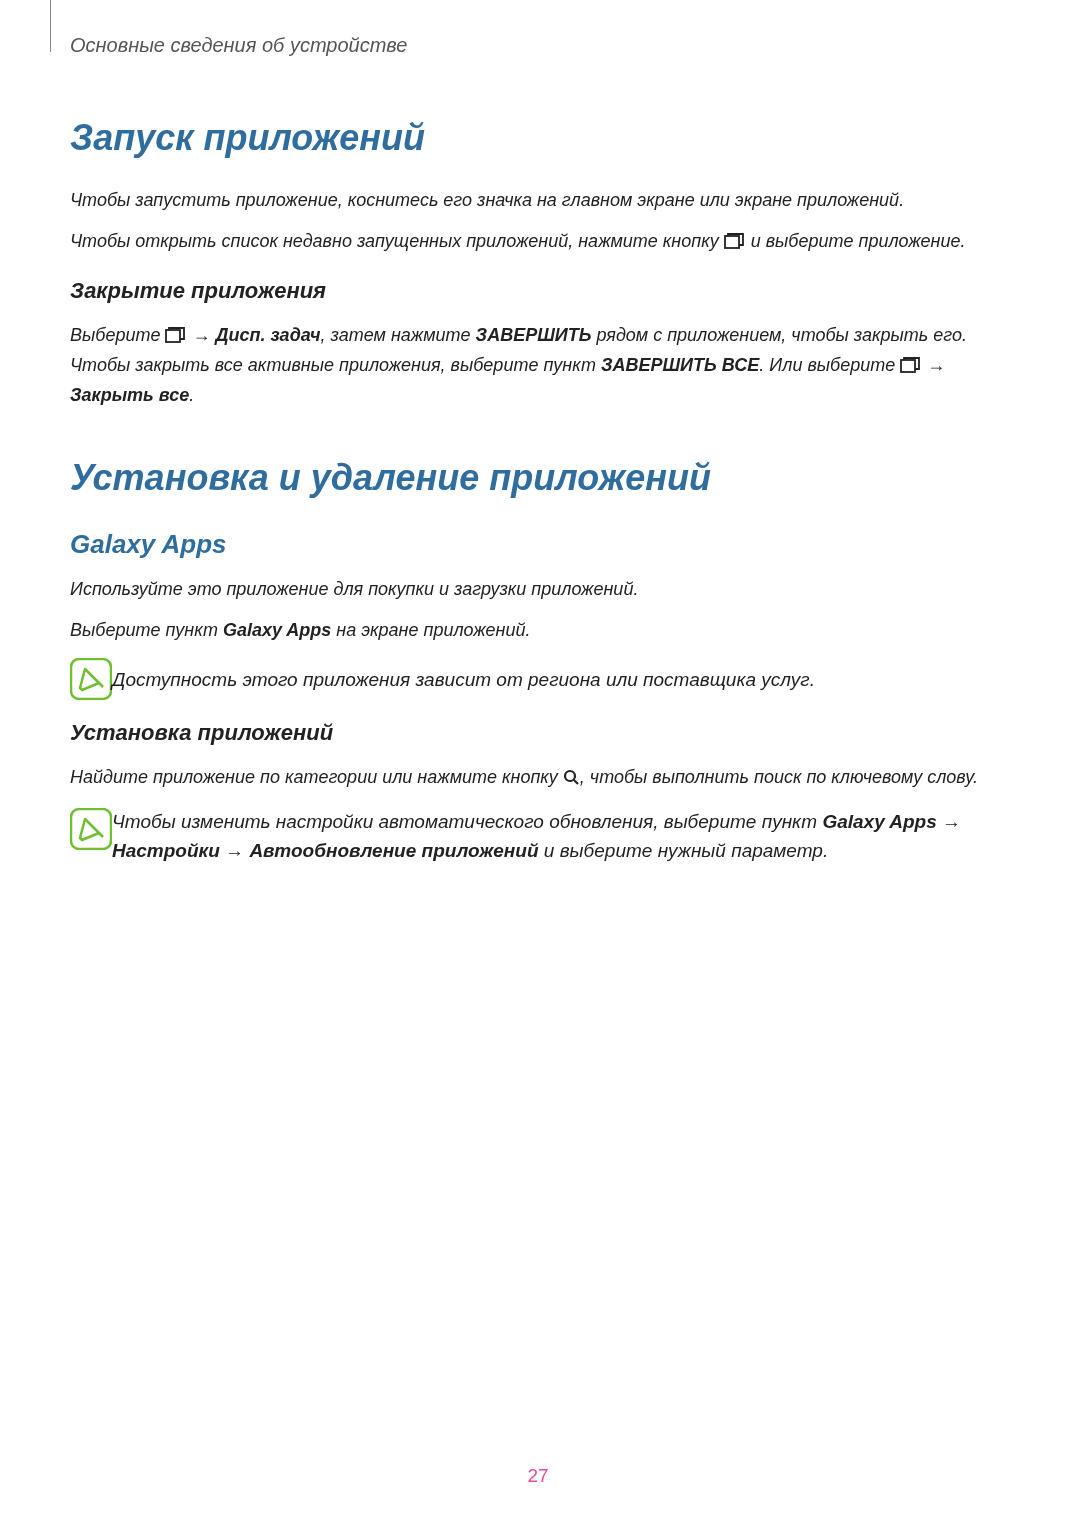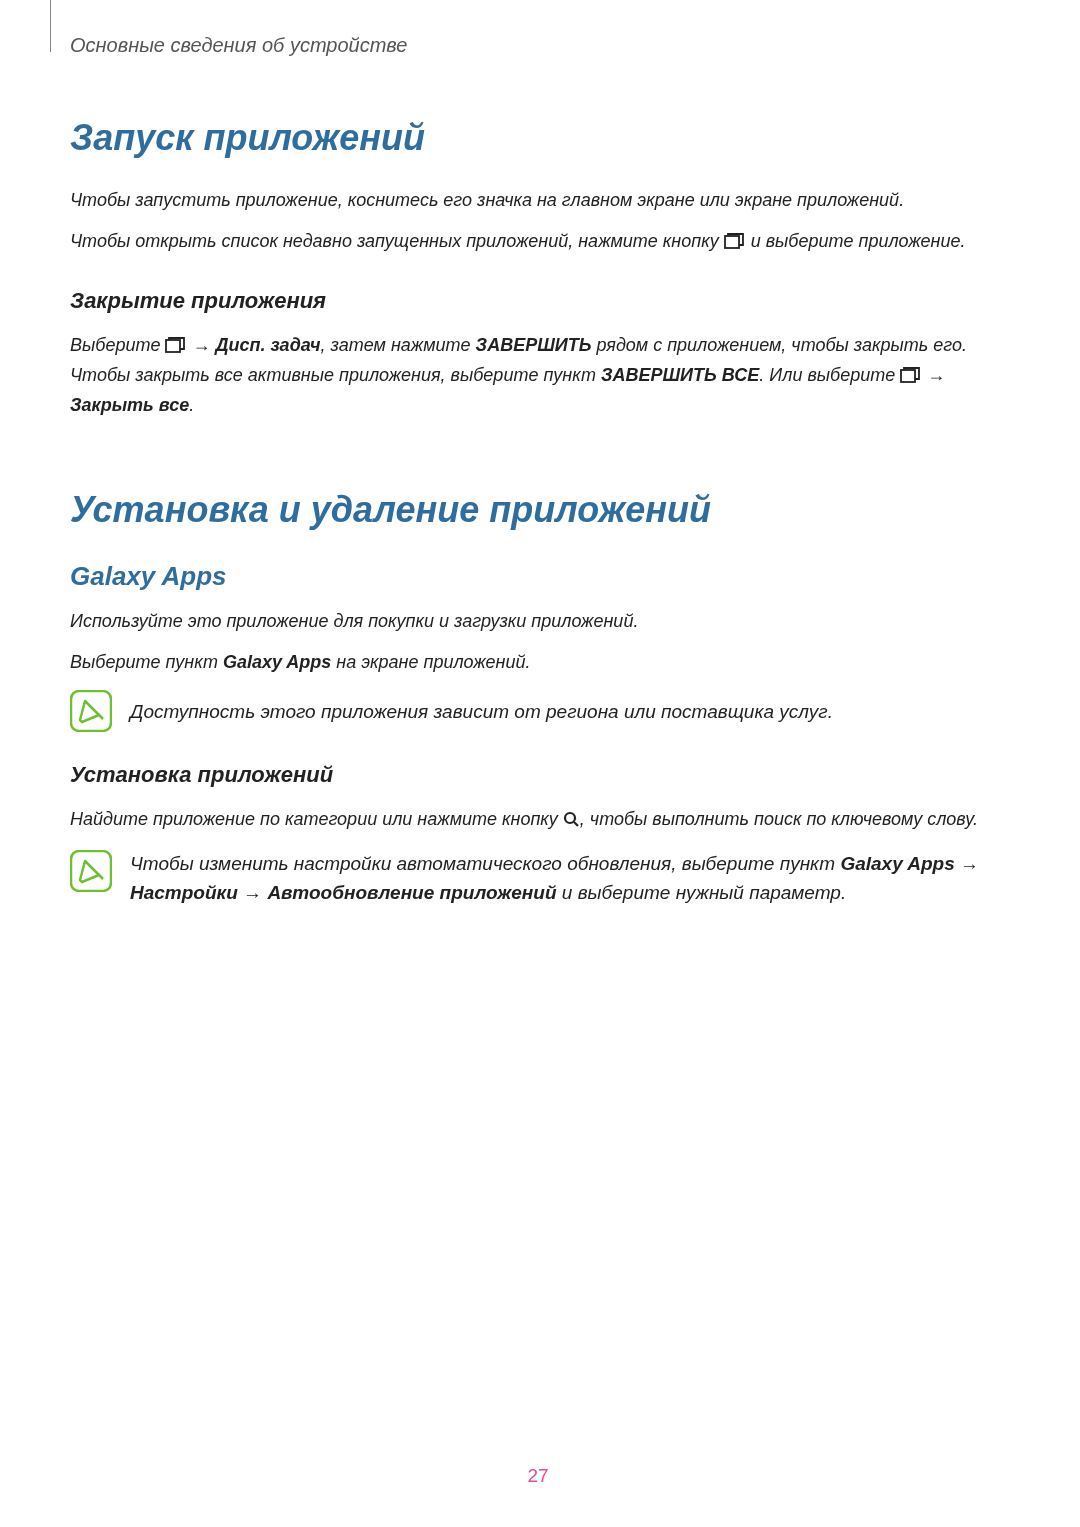--- a/index.html
+++ b/index.html
@@ -41,38 +41,37 @@
     p {
       font-size: 18px;
       line-height: 1.5;
       margin-bottom: 14px;
       color: #222;
     }
     h2 {
       font-size: 22px;
       font-weight: 700;
       color: #222;
-      margin-top: 30px;
+      margin-top: 20px;
       margin-bottom: 18px;
     }
     h1.section2 {
-      margin-top: 70px;
+      margin-top: 48px;
     }
     h3.galaxy {
       color: #2f6d9f;
       font-size: 26px;
       font-weight: 700;
       margin-top: 30px;
       margin-bottom: 16px;
     }
     .bold { font-weight: 700; }
     .note-row {
       display: flex;
       align-items: flex-start;
-      gap: 18px;
       margin-top: 6px;
       margin-bottom: 18px;
     }
     .note-icon {
       flex-shrink: 0;
       width: 42px;
       height: 42px;
     }
     .note-text {
       font-size: 19px;

